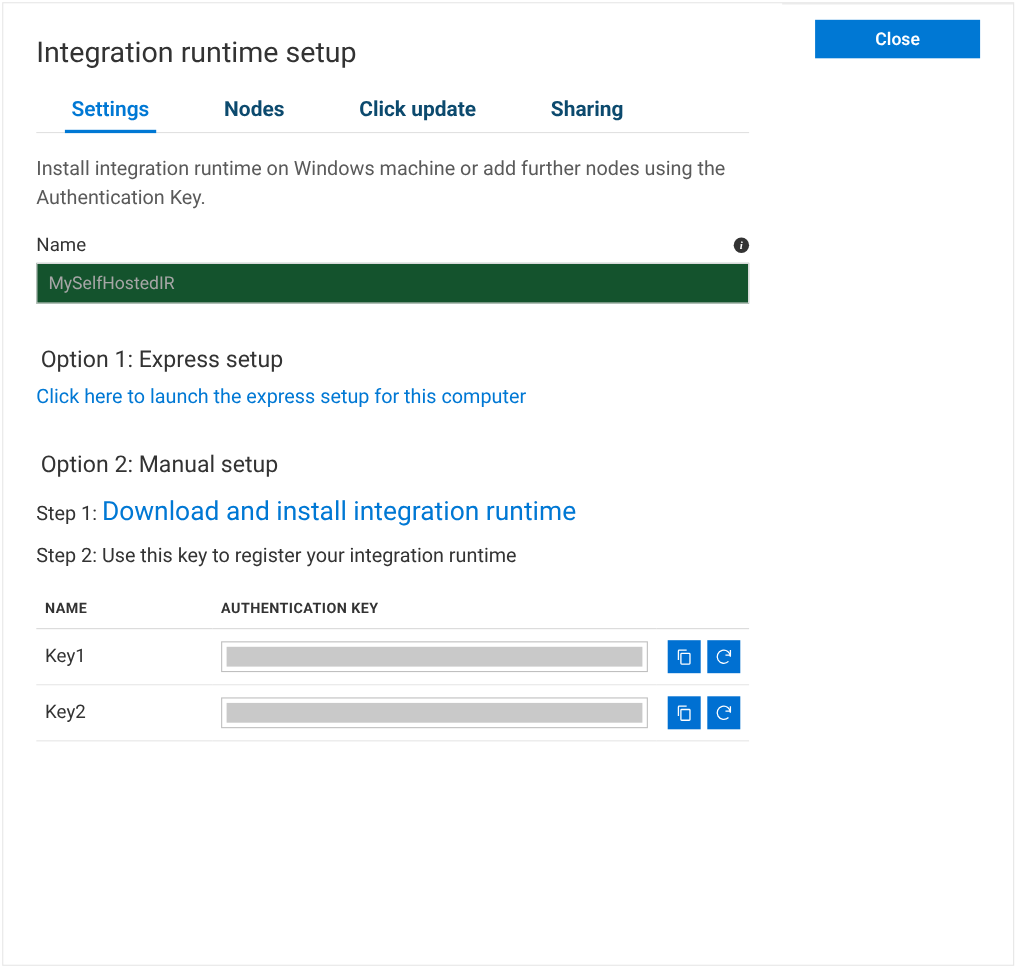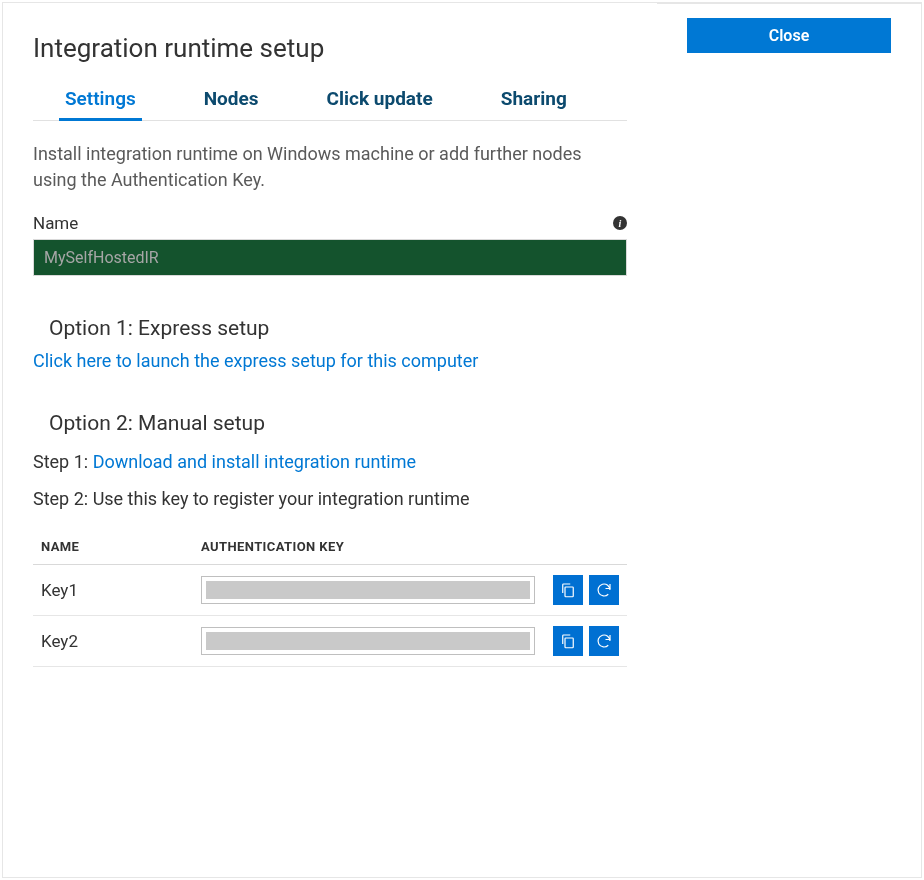--- a/index.html
+++ b/index.html
@@ -89,34 +89,34 @@
     background: #14532d;
     color: #a6a6a6;
     font-size: 16px;
     padding: 8px 10px;
     font-family: inherit;
   }
   .section-h {
     font-size: 21px;
     font-weight: 400;
     color: #333;
-    margin: 40px 0 10px 16px;
+    margin: 40px 0 10px 4px;
   }
   a.link, .link {
     color: #0078d4;
     text-decoration: none;
     font-size: 18px;
     cursor: pointer;
   }
   .step {
     font-size: 18px;
     color: #333;
     margin-top: 16px;
   }
-  .step .link { font-size: 18px; text-align: center; }
+  .step .link { font-size: 24px; text-align: center; }
 
   table.keys {
     width: 100%;
     border-collapse: collapse;
     margin-top: 22px;
   }
   table.keys thead th {
     text-align: left;
     font-size: 13px;
     font-weight: 700;
@@ -160,21 +160,21 @@
     border-top: 1px solid #e6e6e6;
     padding: 14px 30px 20px 30px;
   }
   .close-btn {
     background: #0078d4;
     color: #fff;
     border: none;
     font-size: 16px;
     font-weight: 600;
     padding: 8px 0;
-    width: 204px;
+    width: 150px;
     cursor: pointer;
     font-family: inherit;
   }
 </style>
 </head>
 <body>
 
 <div class="panel">
   <div class="content">
 

